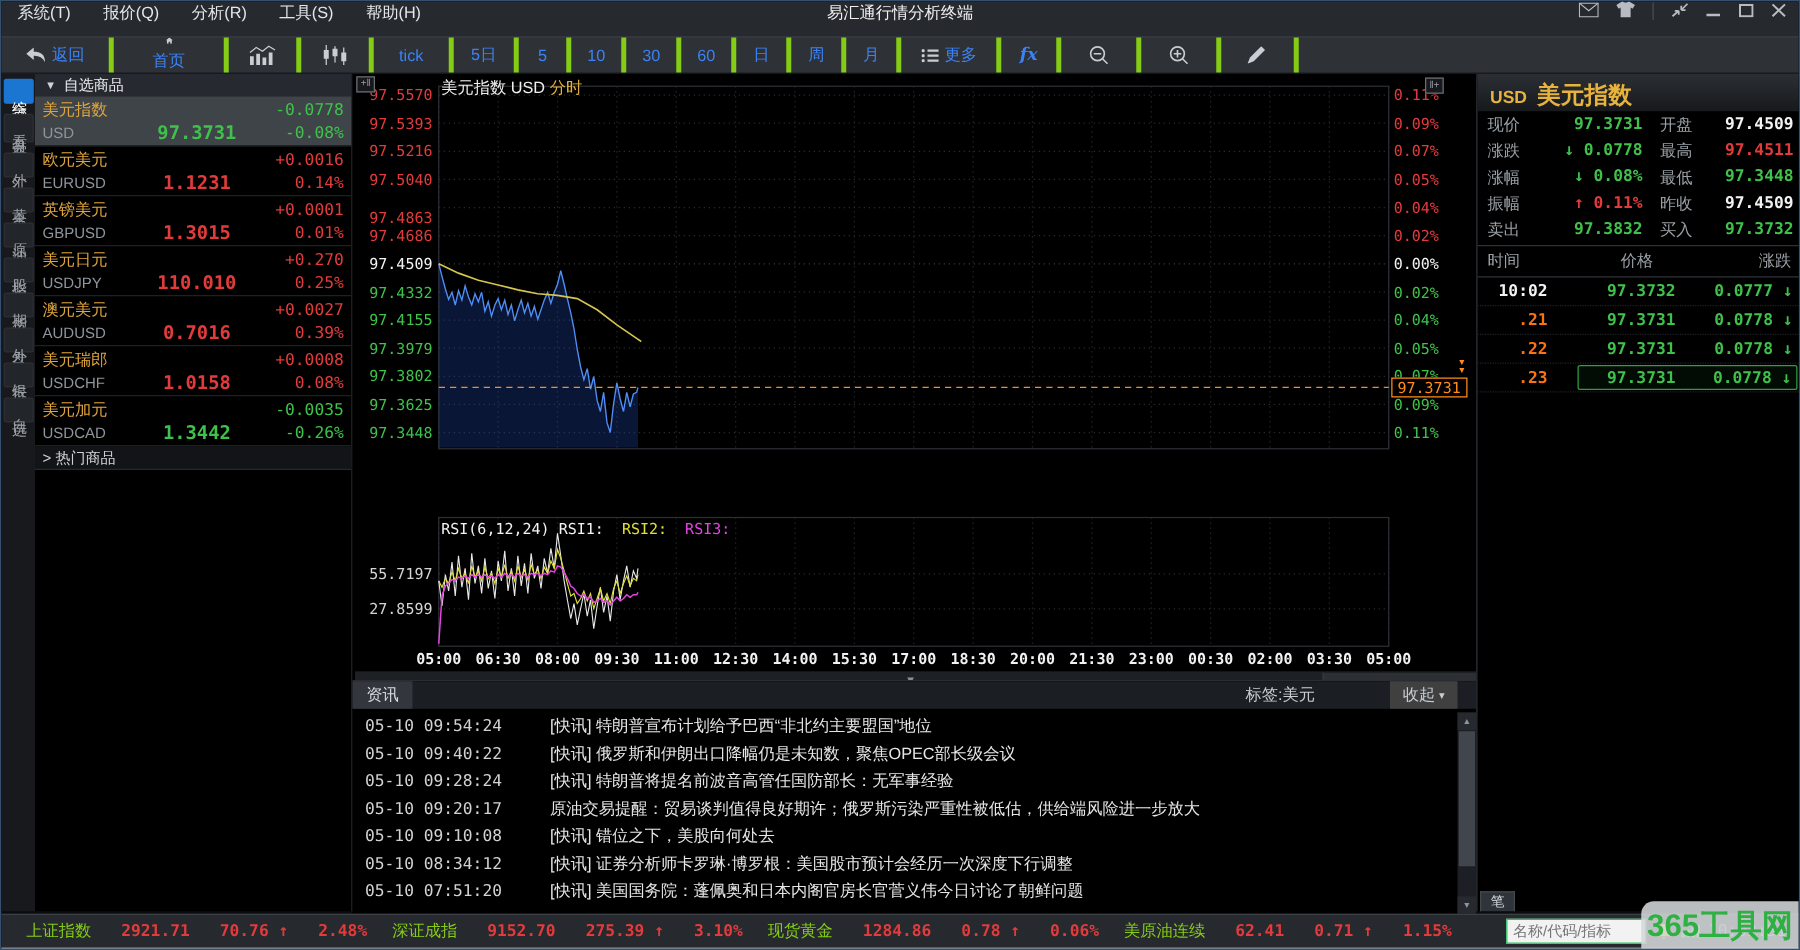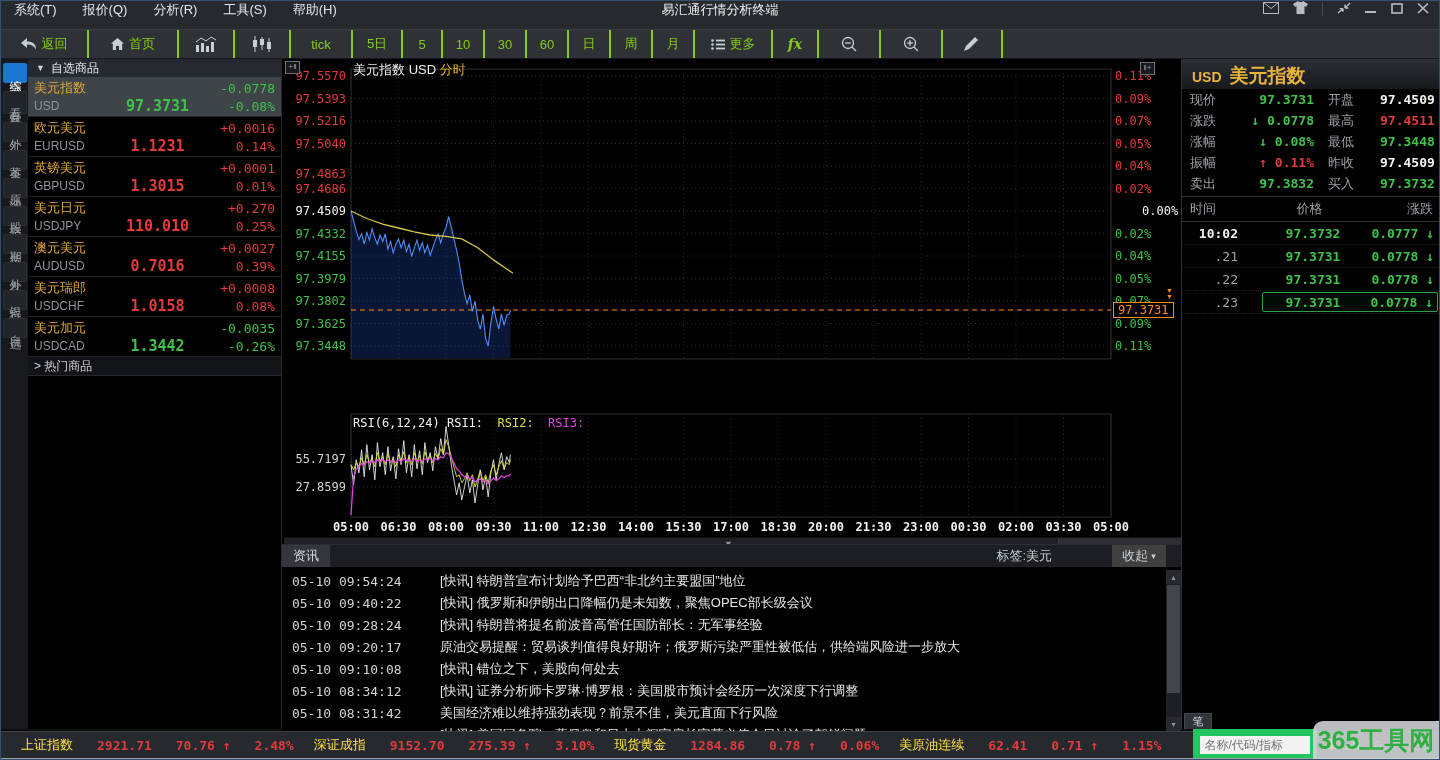--- a/index.html
+++ b/index.html
@@ -10,21 +10,21 @@
 
   
   .titlebar{position:absolute;left:0;top:0;width:100%;height:28px;background:#26292e;display:flex;align-items:flex-start;color:#e4e6e9;font-size:13px;}
   .menu-item{padding:0 13px;cursor:default;}
   .win-title{position:absolute;left:0;right:0;text-align:center;pointer-events:none;font-size:13px;color:#f0f0f0;}
   .tb-icons{margin-left:auto;display:flex;align-items:center;gap:14px;padding-right:10px;z-index:2;}
   .tb-icons .sep{width:1px;height:14px;background:#4a4e54;}
 
   
   .toolbar{position:absolute;left:0;top:28px;width:100%;height:30px;background:#2e3237;border-top:1px solid #3a3e44;border-bottom:1px solid #17191c;display:flex;align-items:stretch;box-sizing:border-box;}
-  .tool-cell{display:flex;align-items:center;justify-content:center;gap:5px;padding:0 12px;border-right:2px solid #84cc16;color:#84cc16;font-size:13px;white-space:nowrap;}
+  .tool-cell{display:flex;align-items:center;justify-content:center;gap:5px;padding:0 12px;border-right:4px solid #84cc16;color:#3b82f6;font-size:13px;white-space:nowrap;}
   .tool-cell svg{display:block;}
   .fx{font-family:"DejaVu Serif",serif;font-style:italic;font-weight:bold;font-size:14px;}
 
   
   .sidetabs{position:absolute;left:0;top:58px;width:27px;bottom:30px;background:#17191d;display:flex;flex-direction:column;align-items:stretch;}
   .vtab{margin:4px 1px 4px 2px;padding:6px 0;display:flex;justify-content:center;background:#22252a;border:1px solid #2c2f34;border-radius:2px;color:#9aa0a6;font-size:12px;cursor:pointer;}
   .vtab span{writing-mode:vertical-rl;text-orientation:upright;letter-spacing:3px;}
   .vtab.active{background:#1b76d2;color:#fff;border-color:#1b76d2;}
 
   
@@ -79,33 +79,33 @@
   .q-row{height:21px;display:flex;align-items:center;font-size:13px;}
   .ql{flex:0 0 46px;padding-left:8px;color:#9aa0a6;}
   .qv1{flex:0 0 78px;text-align:right;font-weight:bold;}
   .ql2{flex:0 0 52px;padding-left:14px;color:#9aa0a6;}
   .qv2{flex:1;text-align:right;padding-right:8px;font-weight:bold;}
   .tk-head{height:24px;display:flex;align-items:center;border-top:1px solid #2e3237;border-bottom:1px solid #2e3237;color:#9aa0a6;font-size:13px;margin-top:2px;}
   .tk-time-h{flex:0 0 60px;padding-left:8px;}
   .tk-price-h{flex:1;text-align:center;}
   .tk-chg-h{flex:0 0 64px;text-align:right;padding-right:8px;}
   .tk-row{height:22px;display:flex;align-items:center;font-size:13px;border-bottom:1px dotted #1f2226;cursor:default;}
-  .tk-time{flex:0 0 56px;text-align:right;color:#a3a3a3;}
+  .tk-time{flex:0 0 56px;text-align:right;color:#f97316;font-weight:bold;}
   .tk-time.full{color:#f2f2f2;font-weight:bold;}
   .tk-box{flex:1;display:flex;align-items:center;margin-left:24px;margin-right:3px;height:20px;box-sizing:border-box;}
   .tk-box.hl{border:1px solid #2f9e44;border-radius:2px;background:rgba(47,158,68,0.07);}
   .tk-price{flex:1;text-align:center;font-weight:bold;}
   .tk-chg{flex:0 0 70px;text-align:right;padding-right:4px;font-weight:bold;}
   .pen-tab{position:absolute;left:2px;bottom:0;width:26px;height:15px;background:#2f343a;border:1px solid #44484e;border-bottom:none;color:#cfd3d8;font-size:11px;display:flex;align-items:center;justify-content:center;cursor:pointer;}
 
   
   .bottombar{position:absolute;left:0;top:730px;width:100%;height:27px;background:#26292e;border-top:1px solid #3c4046;display:flex;align-items:center;font-size:13px;box-sizing:border-box;}
-  .bb-name{color:#fde047;margin-left:20px;}
+  .bb-name{color:#84cc16;margin-left:20px;}
   .bb-val{color:#e23b3c;font-weight:bold;margin-left:24px;font-family:"DejaVu Sans Mono",monospace;}
-  .bb-input{margin-left:auto;width:102px;height:18px;background:#f2f2f2;border:7px solid #22c55e;font-size:12px;color:#333;padding:0 4px;}
+  .bb-input{margin-left:auto;width:102px;height:18px;background:#f2f2f2;border:1px solid #22c55e;font-size:12px;color:#333;padding:0 4px;}
   .sig{display:flex;align-items:flex-end;gap:1px;margin:0 6px 0 8px;}
   .sig i{display:block;width:3px;background:#3fc14b;}
   .clock{color:#9aa0a6;font-size:13px;margin-right:10px;}
   .bottomstrip{position:absolute;left:0;top:757px;width:100%;height:3px;background:#9a9da1;}
 
   .watermark{position:absolute;right:0;bottom:0;width:126px;height:38px;background:rgba(212,215,218,0.88);border-top-left-radius:10px;display:flex;align-items:center;justify-content:center;z-index:50;}
   .watermark span{color:#2fb043;font-size:25px;font-weight:bold;white-space:nowrap;}
 </style>
 </head>
 <body>
@@ -143,21 +143,21 @@
     </span>
   </div>
 
   <div class="toolbar">
     <span class="tool-cell" style="min-width:62px;">
       <svg width="16" height="12" viewBox="0 0 16 12">
           <path d="M6 0 L0 5 L6 10 L6 6.6 C10 6.4 13 8 15 11.6 C15 5.4 11.4 3.4 6 3.4 Z" fill="#c9ced4"></path>
         </svg>
       <span>返回</span>
     </span>
-    <span class="tool-cell" style="min-width:64px;">
+    <span class="tool-cell" style="min-width:64px;flex-direction:column;">
       <svg width="13" height="12" viewBox="0 0 13 12">
           <path d="M6.5 0 L0 5.5 L1.8 5.5 L1.8 12 L5 12 L5 8 L8 8 L8 12 L11.2 12 L11.2 5.5 L13 5.5 Z" fill="#c9ced4"></path>
         </svg>
       <span>首页</span>
     </span>
     <span class="tool-cell" style="min-width:30px;">
       <svg width="22" height="16" viewBox="0 0 22 16">
           <path d="M1 6 L6 2 L11 5 L16 1 L21 4" stroke="#c9ced4" fill="none"></path>
           <rect x="1" y="9" width="3" height="7" fill="#c9ced4"></rect>
           <rect x="6" y="7" width="3" height="9" fill="#c9ced4"></rect>
@@ -419,21 +419,21 @@
         <div class="axis-lab yl mono g" style="top: 257.5px;">97.3625</div>
         <div class="axis-lab yl mono g" style="top: 280px;">97.3448</div>
       </div>
     <div id="y-right">
         <div class="axis-lab yr mono r" style="top: 10px;">0.11%</div>
         <div class="axis-lab yr mono r" style="top: 32.5px;">0.09%</div>
         <div class="axis-lab yr mono r" style="top: 55px;">0.07%</div>
         <div class="axis-lab yr mono r" style="top: 77.5px;">0.05%</div>
         <div class="axis-lab yr mono r" style="top: 100px;">0.04%</div>
         <div class="axis-lab yr mono r" style="top: 122.5px;">0.02%</div>
-        <div class="axis-lab yr mono w" style="top: 145px; margin-left: 27px;">0.00%</div>
+        <div class="axis-lab yr mono w" style="top: 145px;">0.00%</div>
         <div class="axis-lab yr mono g" style="top: 167.5px;">0.02%</div>
         <div class="axis-lab yr mono g" style="top: 190px;">0.04%</div>
         <div class="axis-lab yr mono g" style="top: 212.5px;">0.05%</div>
         <div class="axis-lab yr mono g" style="top: 235px;">0.07%</div>
         <div class="axis-lab yr mono g" style="top: 257.5px;">0.09%</div>
         <div class="axis-lab yr mono g" style="top: 280px;">0.11%</div>
       </div>
     <div class="rsi-labels mono">
       <span class="w">RSI(6,12,24)</span>
       <span class="w">RSI1:</span>&nbsp;
@@ -495,24 +495,20 @@
           <span class="news-time mono">05-10 09:20:17</span>
           <span class="news-text">原油交易提醒：贸易谈判值得良好期许；俄罗斯污染严重性被低估，供给端风险进一步放大</span>
         </div>
       <div class="news-row">
           <span class="news-time mono">05-10 09:10:08</span>
           <span class="news-text">[快讯] 错位之下，美股向何处去</span>
         </div>
       <div class="news-row">
           <span class="news-time mono">05-10 08:34:12</span>
           <span class="news-text">[快讯] 证券分析师卡罗琳·博罗根：美国股市预计会经历一次深度下行调整</span>
-        </div>
-      <div class="news-row">
-          <span class="news-time mono">05-10 08:31:42</span>
-          <span class="news-text">美国经济难以维持强劲表现？前景不佳，美元直面下行风险</span>
         </div>
       <div class="news-row">
           <span class="news-time mono">05-10 07:51:20</span>
           <span class="news-text">[快讯] 美国国务院：蓬佩奥和日本内阁官房长官菅义伟今日讨论了朝鲜问题</span>
         </div>
     </div>
     <div class="vscroll">
       <div class="vs-btn" style="top:0;">▲</div>
       <div class="vs-thumb"></div>
       <div class="vs-btn" style="bottom:0;">▼</div>

